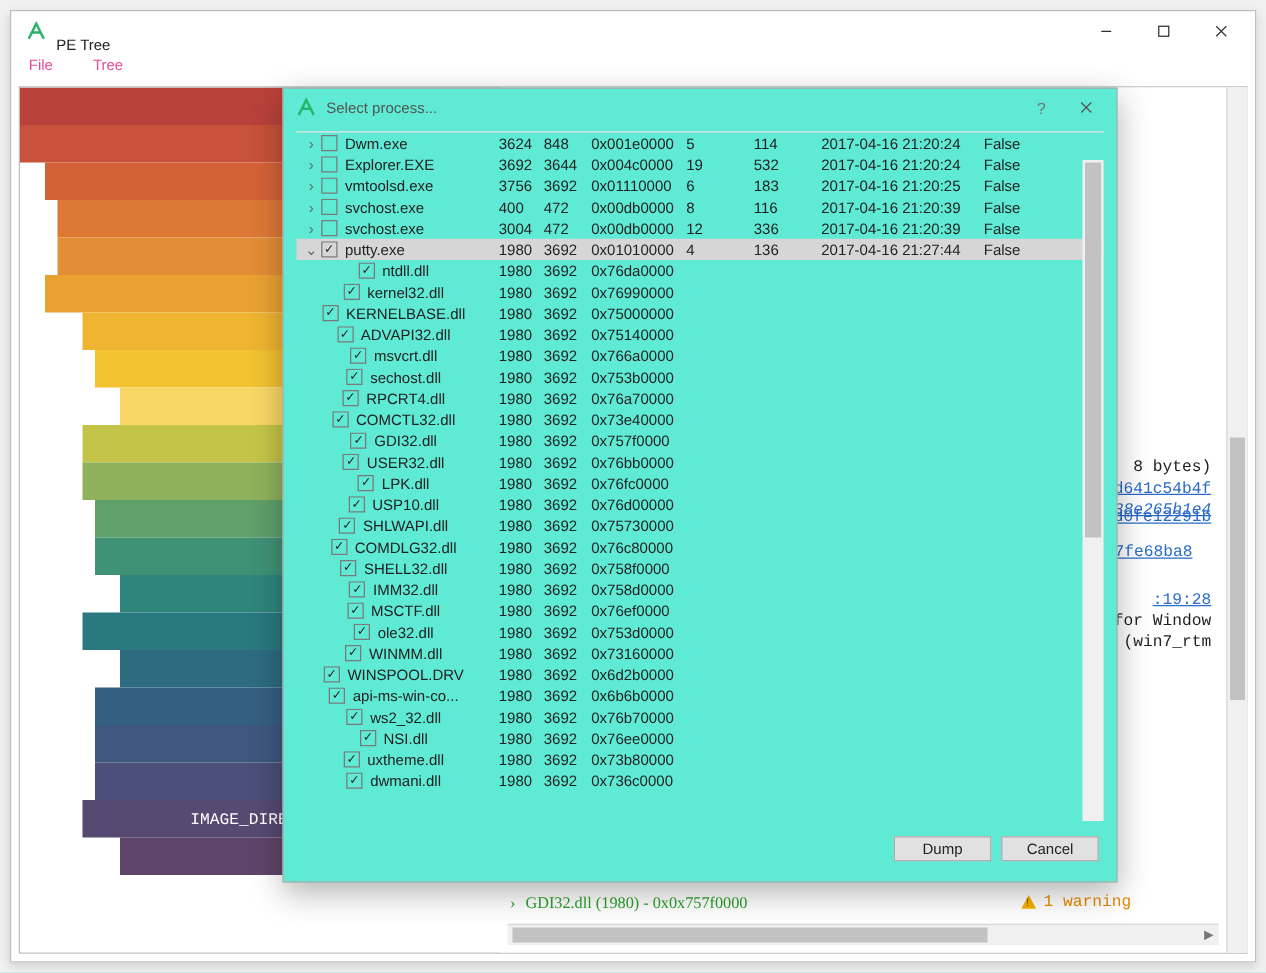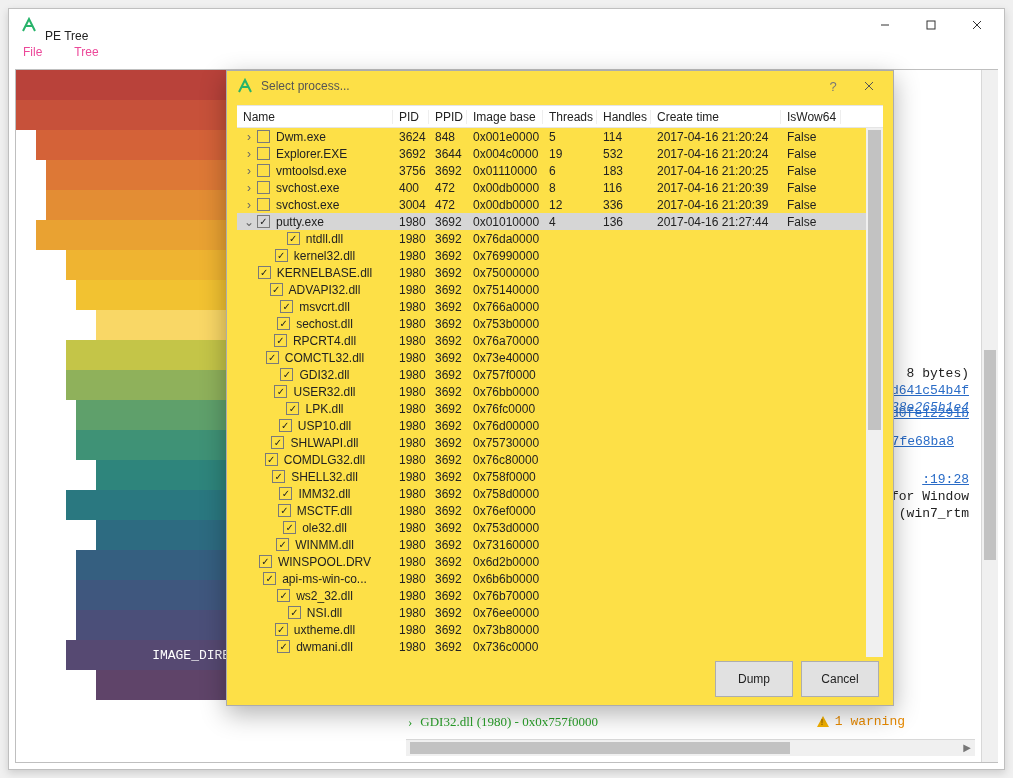--- a/index.html
+++ b/index.html
@@ -29,21 +29,21 @@
   .right-pane .warn-text { position:absolute; color:#e88a00; font-family:"Consolas","Courier New",monospace; }
   .main-vscroll { position:absolute; right:-1px; top:0; bottom:0; width:17px; background:#f0f0f0; border-left:1px solid #d8d8d8; }
   .main-vscroll .thumb { position:absolute; left:2px; right:2px; top:280px; height:210px; background:#c2c2c2; }
   .right-hscroll { position:absolute; left:6px; right:22px; bottom:2px; height:17px; background:#f0f0f0; border-top:1px solid #d8d8d8; }
   .right-hscroll .thumb { position:absolute; top:2px; bottom:2px; left:4px; width:380px; background:#c2c2c2; }
   .right-hscroll .arrow { position:absolute; top:0; bottom:0; width:16px; display:flex; align-items:center; justify-content:center; color:#777; }
   .right-hscroll .arrow.l { left:0; }
   .right-hscroll .arrow.r { right:0; }
 
   
-  .dialog { position:absolute; left:226px; top:70px; width:668px; height:636px; background:#fde047; border:1px solid #acacac; box-shadow:0 8px 24px rgba(0,0,0,0.3); display:flex; flex-direction:column; }
+  .dialog { position:absolute; left:226px; top:70px; width:668px; height:636px; background:#5eead4; border:1px solid #acacac; box-shadow:0 8px 24px rgba(0,0,0,0.3); display:flex; flex-direction:column; }
   .dialog .d-title { height:30px; display:flex; align-items:center; padding:0 6px; }
   .dialog .d-title .app-icon { width:16px; height:16px; margin:0 8px 0 4px; }
   .dialog .d-title .title { flex:1; font-size:12px; color:#555; }
   .dialog .d-controls { display:flex; }
   .dialog .d-controls .dc { width:36px; height:30px; display:flex; align-items:center; justify-content:center; color:#777; }
 
   .list-wrap { flex:1; margin:4px 10px 6px 10px; border-top:1px solid #e5e5e5; position:relative; overflow:hidden; }
   .list-header { display:flex; height:22px; align-items:center; background:#fff; border-bottom:1px solid #e5e5e5; font-size:12px; color:#222; position:sticky; top:0; }
   .list-header .col { padding:0 6px; border-right:1px solid #eee; white-space:nowrap; overflow:hidden; }
   .row { display:flex; height:17px; align-items:center; font-size:12px; }
@@ -60,21 +60,21 @@
   .expander { display:inline-flex; width:12px; justify-content:center; color:#666; margin-right:2px; }
   .cb { display:inline-flex; width:13px; height:13px; border:1px solid #7a7a7a; margin-right:6px; align-items:center; justify-content:center; font-size:10px; line-height:1; }
   .cb.checked::after { content:"✓"; color:#222; }
   .indent1 { padding-left:14px; }
   .indent2 { padding-left:34px;justify-content:center; }
 
   .dlg-vscroll { position:absolute; right:0; top:22px; bottom:0; width:17px; background:#f0f0f0; }
   .dlg-vscroll .thumb { position:absolute; left:2px; right:2px; top:2px; height:300px; background:#c2c2c2; }
 
   .button-bar { height:42px; display:flex; align-items:center; justify-content:flex-end; gap:8px; padding:0 14px 10px 0; }
-  .btn { min-width:78px; height:36px; background:#e1e1e1; border:1px solid #adadad; font-size:12px; display:flex; align-items:center; justify-content:center; padding:0 14px; }
+  .btn { min-width:78px; height:20px; background:#e1e1e1; border:1px solid #adadad; font-size:12px; display:flex; align-items:center; justify-content:center; padding:0 14px; }
 
   
   .warn-ico { display:inline-block; width:0; height:0; border-left:6px solid transparent; border-right:6px solid transparent; border-bottom:11px solid #f5b200; position:relative; margin-right:6px; vertical-align:middle; }
   .warn-ico::after { content:"!"; position:absolute; left:-2px; top:1px; font-size:9px; color:#7a4e00; font-family:Arial; }
 
   svg.logo path { fill:none; stroke:#27b36a; stroke-width:2; }
 </style>
 </head>
 <body>
 
@@ -170,30 +170,20 @@
       <div class="dc">
           <svg width="10" height="10">
             <line x1="1" y1="1" x2="9" y2="9" stroke="#555"></line>
             <line x1="9" y1="1" x2="1" y2="9" stroke="#555"></line>
           </svg>
         </div>
     </div>
   </div>
 
   <div class="list-wrap">
-    <div class="list-header">
-      <div class="col c-name">Name</div>
-      <div class="col c-pid">PID</div>
-      <div class="col c-ppid">PPID</div>
-      <div class="col c-base">Image base</div>
-      <div class="col c-thr">Threads</div>
-      <div class="col c-hnd">Handles</div>
-      <div class="col c-ct">Create time</div>
-      <div class="col c-wow">IsWow64</div>
-    </div>
     <div id="proc-rows">
         <div class="row">
           <div class="cell c-name indent1">
             <span class="expander">›</span>
             <span class="cb"></span>
             <span>Dwm.exe</span>
           </div>
           <div class="cell c-pid">3624</div>
           <div class="cell c-ppid">848</div>
           <div class="cell c-base">0x001e0000</div>

